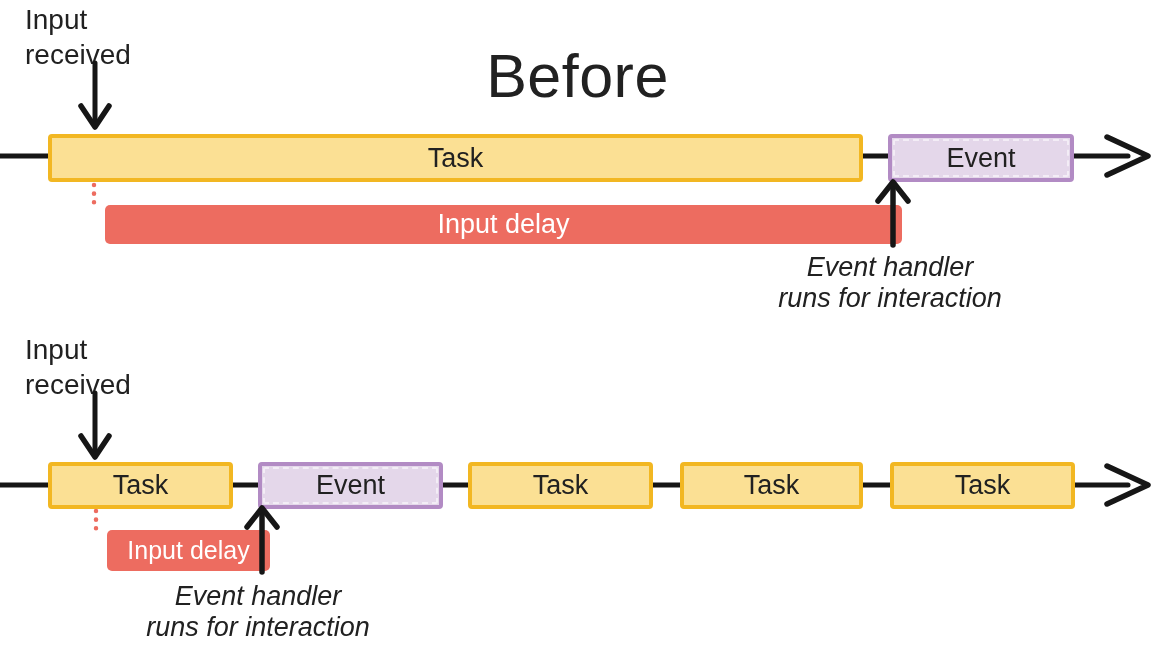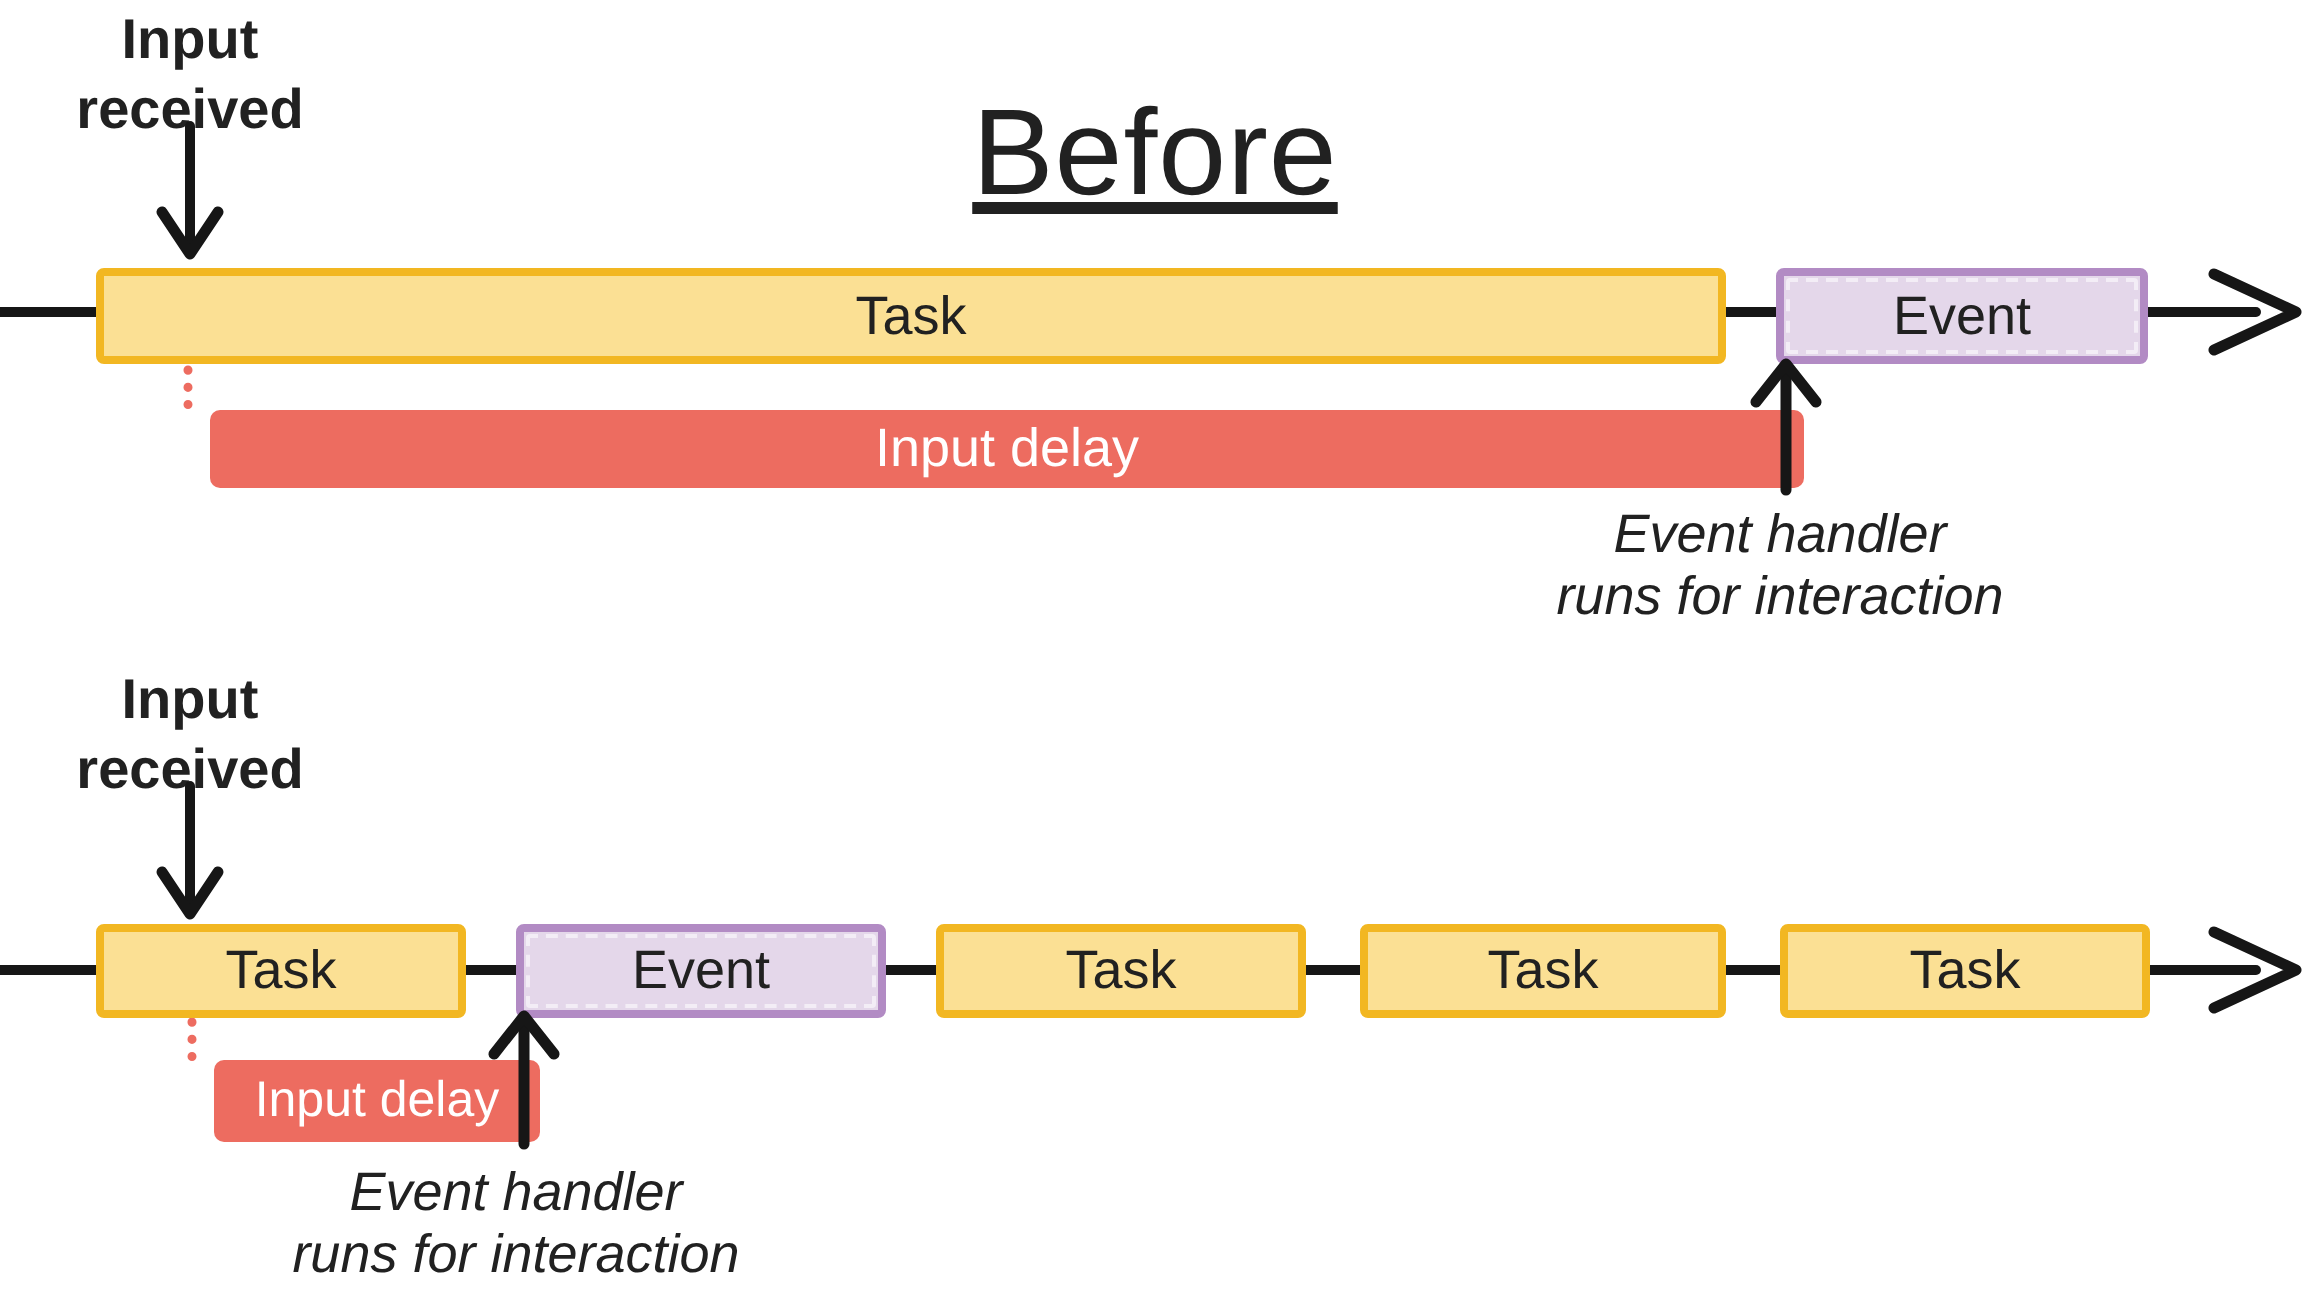--- a/index.html
+++ b/index.html
@@ -16,21 +16,20 @@
 
   
   .section-title {
     left: 0; width: 100%;
     text-align: center;
     font-size: 61px;
     font-weight: 500;
     letter-spacing: 0.5px;
     color: var(--text-color, #212121);
     line-height: 1;
-    text-decoration: underline;
   }
 
   
   .bar {
     box-sizing: border-box;
     display: flex;
     align-items: center;
     justify-content: center;
     font-size: 27px;
     border-radius: 4px;
@@ -65,26 +64,24 @@
   
   .note {
     text-align: center;
     font-size: 27px;
     line-height: 31px;
     color: var(--text-color, #212121);
     z-index: 3;
     font-style: italic;
   }
   .input-note {
-    text-align: center;
     font-size: 28px;
     line-height: 35px;
     color: var(--text-color, #212121);
     z-index: 3;
-    font-weight: bold;
   }
 
   
   svg.arrow { overflow: visible; z-index: 4; }
   svg.axis  { z-index: 1; }
   .stroke-dark {
     stroke: var(--line-color, #161616);
     fill: none;
     stroke-linecap: round;
     stroke-linejoin: round;

